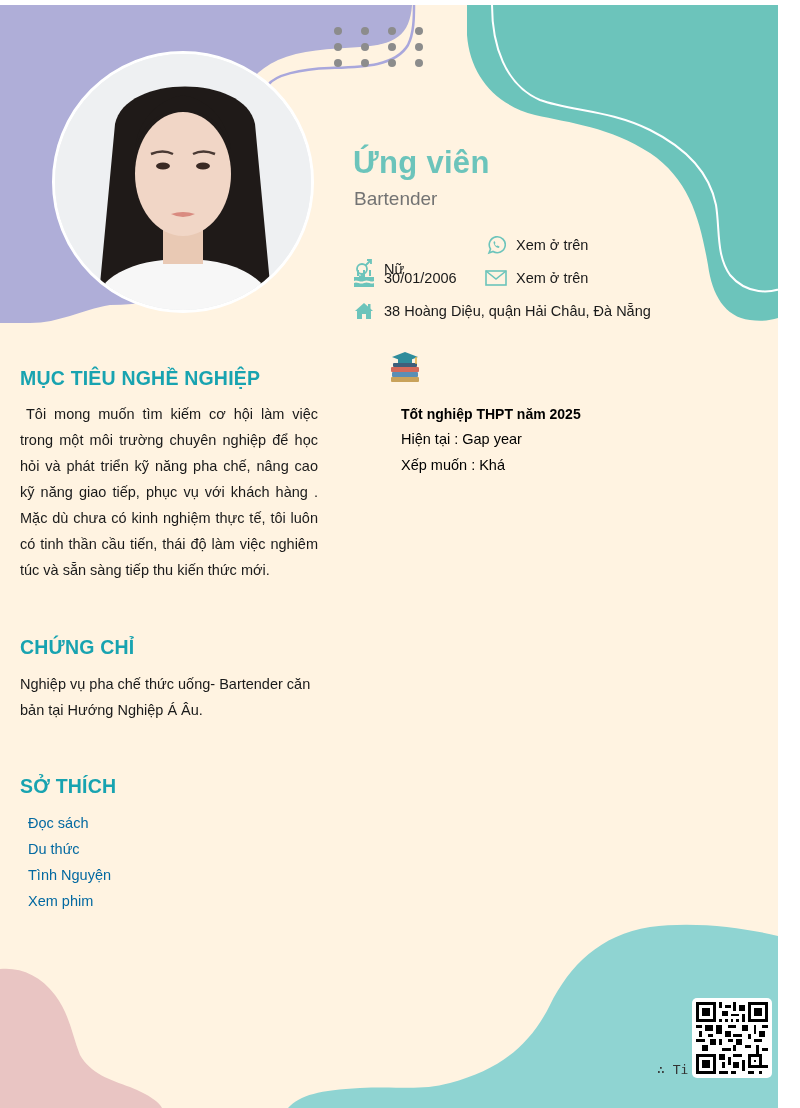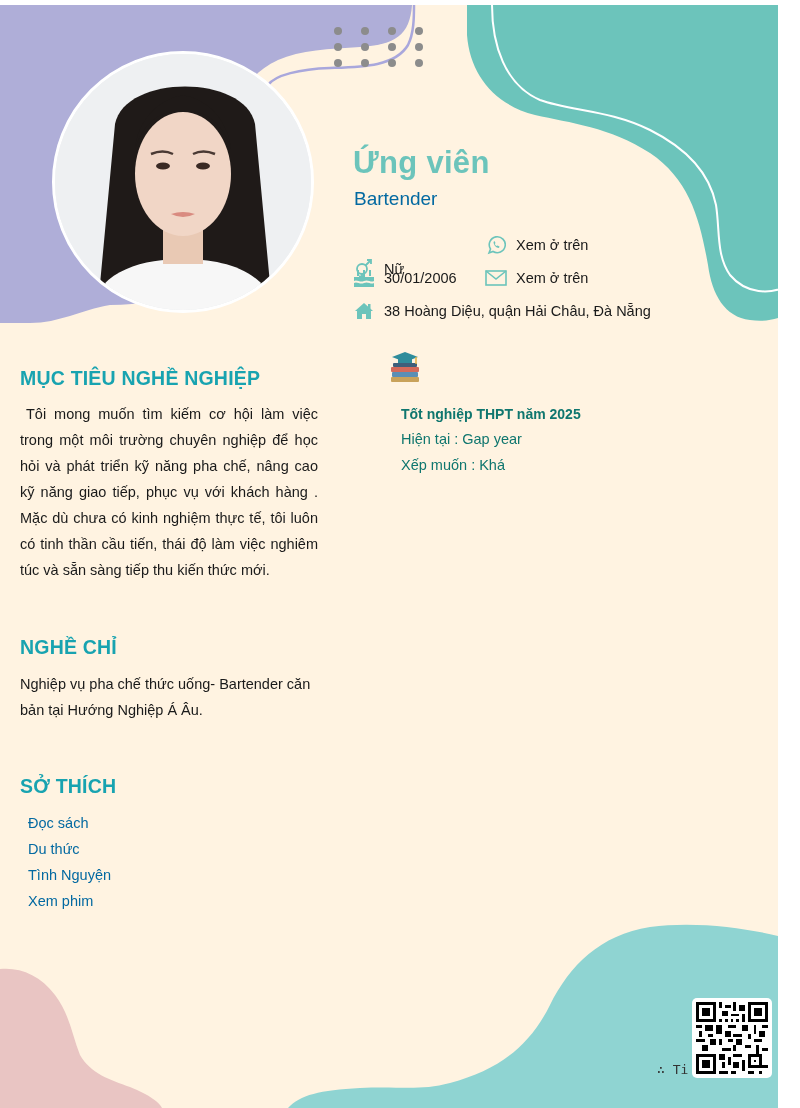--- a/index.html
+++ b/index.html
@@ -12,39 +12,39 @@
   .bg { position:absolute; left:0; top:0; width:793px; height:1103px; }
   .photo {
     position:absolute; left:52px; top:46px; width:262px; height:262px;
     border-radius:50%; border:3px solid #ffffff; background:#eef0f2; overflow:hidden;
   }
   .name {
     position:absolute; left:353px; top:140px; font-size:31px; font-weight:bold;
     color:#6cc4bb; letter-spacing:0.3px;
   }
   .role {
-    position:absolute; left:354px; top:183px; font-size:19px; color:#0369a1;
+    position:absolute; left:354px; top:183px; font-size:19px; color:#737373;
   }
   .info { position:absolute; display:flex; align-items:center; font-size:14.5px; color:#1a1a1a; }
   .info .ic { width:22px; height:20px; margin-right:9px; display:flex; align-items:center; justify-content:center; }
   .section-title {
     position:absolute; left:20px; font-size:19.5px; font-weight:bold; color:#18a3b0; letter-spacing:0.2px;
   }
   .para {
     position:absolute; left:20px; width:298px; font-size:14.5px; line-height:26px; color:#1a1a1a;
   }
   .justify { text-align:justify; text-align-last:left; }
   .hobby { position:absolute; left:28px; font-size:14.5px; line-height:26px; color:#0369a1; }
   .edu-head {
     position:absolute; left:430px; top:349px; width:193px; height:35px;
     border-bottom:2px solid #111; font-size:19.5px; font-weight:bold; color:#111;
     padding-left:10px; padding-top:4px;
   }
   .edu-icon { position:absolute; left:388px; top:345px; width:34px; height:34px; }
-  .edu-line { position:absolute; left:401px; font-size:14.5px; color:#0f766e; }
+  .edu-line { position:absolute; left:401px; font-size:14.5px; color:#000000; }
   .qr {
     position:absolute; left:692px; top:993px; width:80px; height:80px;
     background:#fff; border-radius:5px; padding:4px;
   }
   .watermark {
     position:absolute; left:657px; top:1057px; font-family:"DejaVu Sans Mono", monospace;
     font-size:13px; color:#333;
   }
 </style>
 </head>
@@ -159,21 +159,21 @@
           <path d="M10,1 L1,9 L3,9 L3,17 L8,17 L8,12 L12,12 L12,17 L17,17 L17,9 L19,9 Z" fill="#6cc4bb"></path>
           <rect x="14" y="2" width="2.5" height="5" fill="#6cc4bb"></rect>
         </svg>
     </span>
     <span>38 Hoàng Diệu, quận Hải Châu, Đà Nẵng</span>
   </div>
 
   <div class="section-title" style="top:362px;">MỤC TIÊU NGHỀ NGHIỆP</div>
   <div class="para justify" style="top:396px; text-indent:6px;">Tôi mong muốn tìm kiếm cơ hội làm việc trong một môi trường chuyên nghiệp để học hỏi và phát triển kỹ năng pha chế, nâng cao kỹ năng giao tiếp, phục vụ với khách hàng . Mặc dù chưa có kinh nghiệm thực tế, tôi luôn có tinh thần cầu tiến, thái độ làm việc nghiêm túc và sẵn sàng tiếp thu kiến thức mới.</div>
 
-  <div class="section-title" style="top:631px;">NGHỀ CHỈ</div>
+  <div class="section-title" style="top:631px;">CHỨNG CHỈ</div>
   <div class="para" style="top:666px;">Nghiệp vụ pha chế thức uống- Bartender căn bản tại Hướng Nghiệp Á Âu.</div>
 
   <div class="section-title" style="top:770px;">SỞ THÍCH</div>
   <div class="hobby" style="top:805px;">Đọc sách</div>
   <div class="hobby" style="top:831px;">Du thức</div>
   <div class="hobby" style="top:857px;">Tình Nguyện</div>
   <div class="hobby" style="top:883px;">Xem phim</div>
 
   <div class="edu-icon">
     <svg width="34" height="34" viewBox="0 0 34 34">

